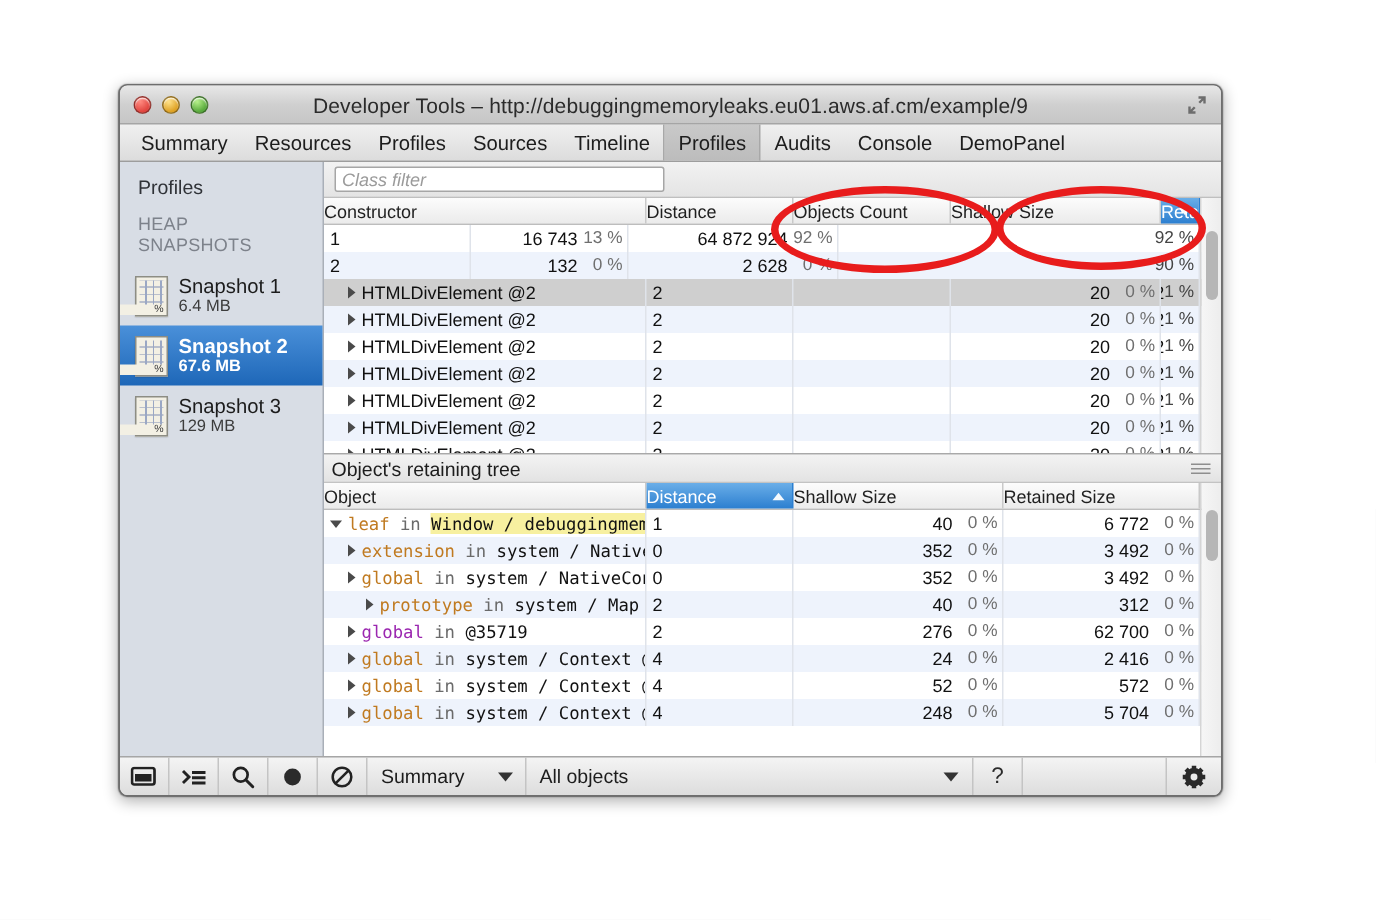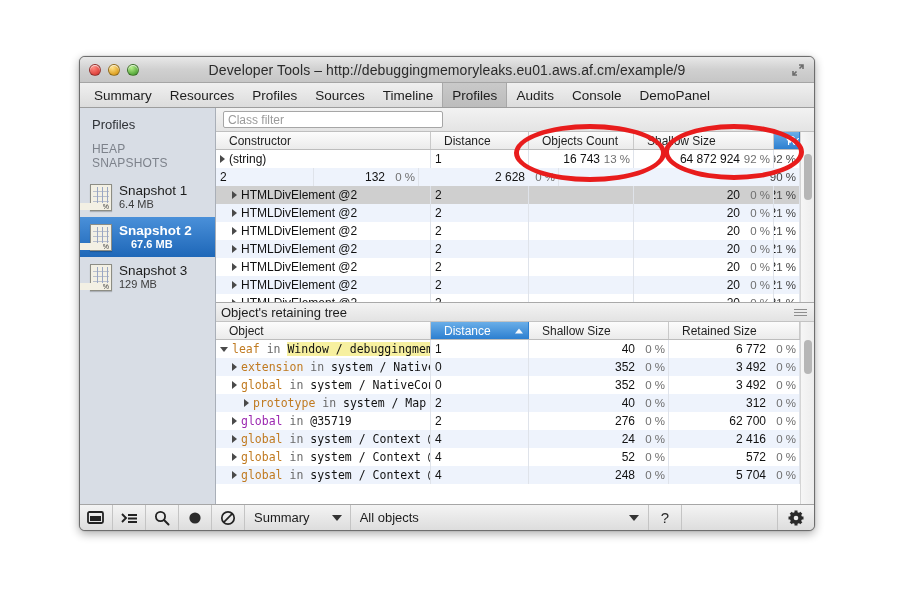--- a/index.html
+++ b/index.html
@@ -121,21 +121,21 @@
       repeating-linear-gradient(to right, transparent 0 4px, #9aa7c4 4px 5px),
       repeating-linear-gradient(to bottom, transparent 0 4px, #b9bfcc 4px 5px);
   }
   .snap-icon .pct {
     position:absolute; right:1px; bottom:0px;
     font-size:7px; color:#3a3a3a; background:#f3f0e4; padding:0 1px;
   }
   .snap-name { font-size: 13.5px; color:#1c1c1c; line-height:15px; }
   .snap-size { font-size: 11px; color:#3c3c3c; line-height:13px; }
   .snap-item.selected .snap-name { color:#fff; font-weight:bold; }
-  .snap-item.selected .snap-size { color:#fff; font-weight:bold;margin-left:12px; }
+  .snap-item.selected .snap-size { color:#fff; font-weight:bold; }
 
   
   .panes { flex: 1; display:flex; flex-direction:column; min-width:0; background:#fff; }
 
   .filterbar {
     height: 24px;
     background: linear-gradient(to bottom,#f2f2f2,#e4e4e4);
     border-bottom: 1px solid #bfbfbf;
     display:flex; align-items:center;
     padding: 0 4px;
@@ -143,35 +143,36 @@
   .filter-input {
     margin-left: 3px;
     width: 220px; height: 17px;
     background:#fff;
     border:1px solid #a6a6a6;
     border-radius: 2px;
     font-size: 12px;
     color:#3b82f6;
     padding: 0 4px;
     font-family:"Liberation Sans", sans-serif;
+    font-style:italic;
   }
   .filter-input::placeholder { color:#9b9b9b; }
 
   
   .grid { flex: 1; display:flex; flex-direction:column; min-height:0; position:relative; }
   .grid-head {
     display:flex;
     height: 18px;
     background: linear-gradient(to bottom,#fcfcfc,#ebebeb);
     border-bottom: 1px solid #bdbdbd;
     font-size: 12px; color:#1f1f1f;
   }
   .grid-head .hc {
     border-right: 1px solid #c9c9c9;
-    padding-left: 13px;
+    padding-left: 0;
     display:flex; align-items:center;
     overflow:hidden; white-space:nowrap;
     position:relative;
   }
   .grid-head .hc.sorted {
     background: linear-gradient(to bottom,#6aaee8,#2c7fd0);
     color:#fff;
     border-right:1px solid #2c7fd0;
   }
   .sort-arrow {
@@ -344,24 +345,20 @@
             <div class="hc" style="width:105px">Objects Count</div>
             <div class="hc" style="width:140px">Shallow Size</div>
             <div class="hc sorted" style="flex:1">
               <span>Retained Size</span>
               <span class="sort-arrow down"></span>
             </div>
             <div style="width:14px"></div>
           </div>
           <div class="rows" id="ctor-rows">
               <div class="row">
-                <div class="cell" style="width:215px;padding-left:4px">
-                  <span class="tri right"></span>
-                  <span>(string)</span>
-                </div>
                 <div class="cell" style="width:98px">1</div>
                 <div class="cell numpair" style="width:105px">
                   <span class="val">16 743</span>
                   <span class="pct">13 %</span>
                 </div>
                 <div class="cell numpair" style="width:140px">
                   <span class="val">64 872 924</span>
                   <span class="pct">92 %</span>
                 </div>
                 <div class="cell numpair" style="flex:1">

